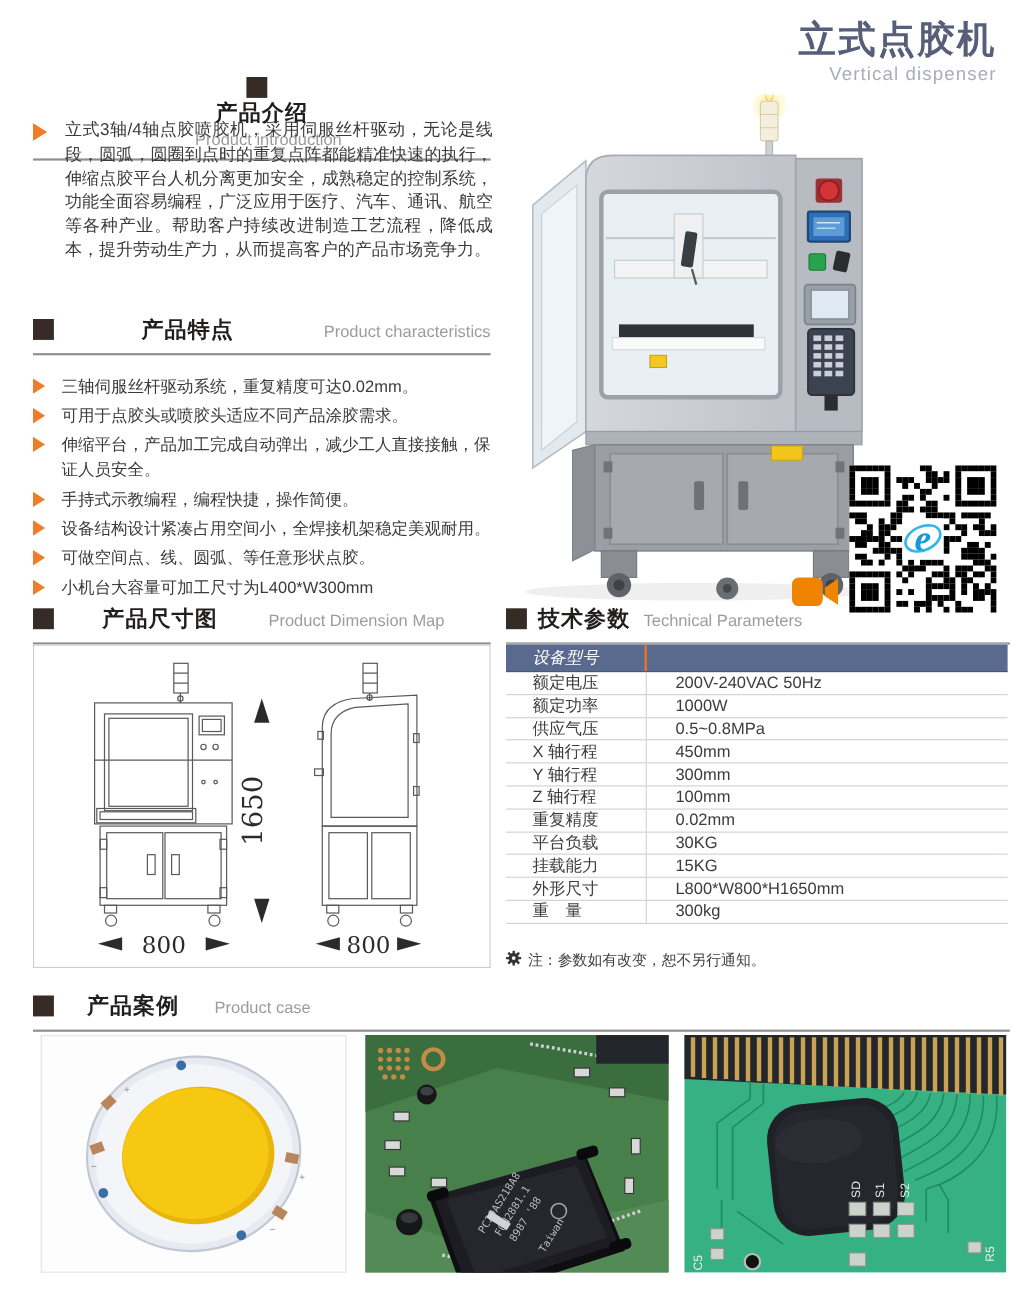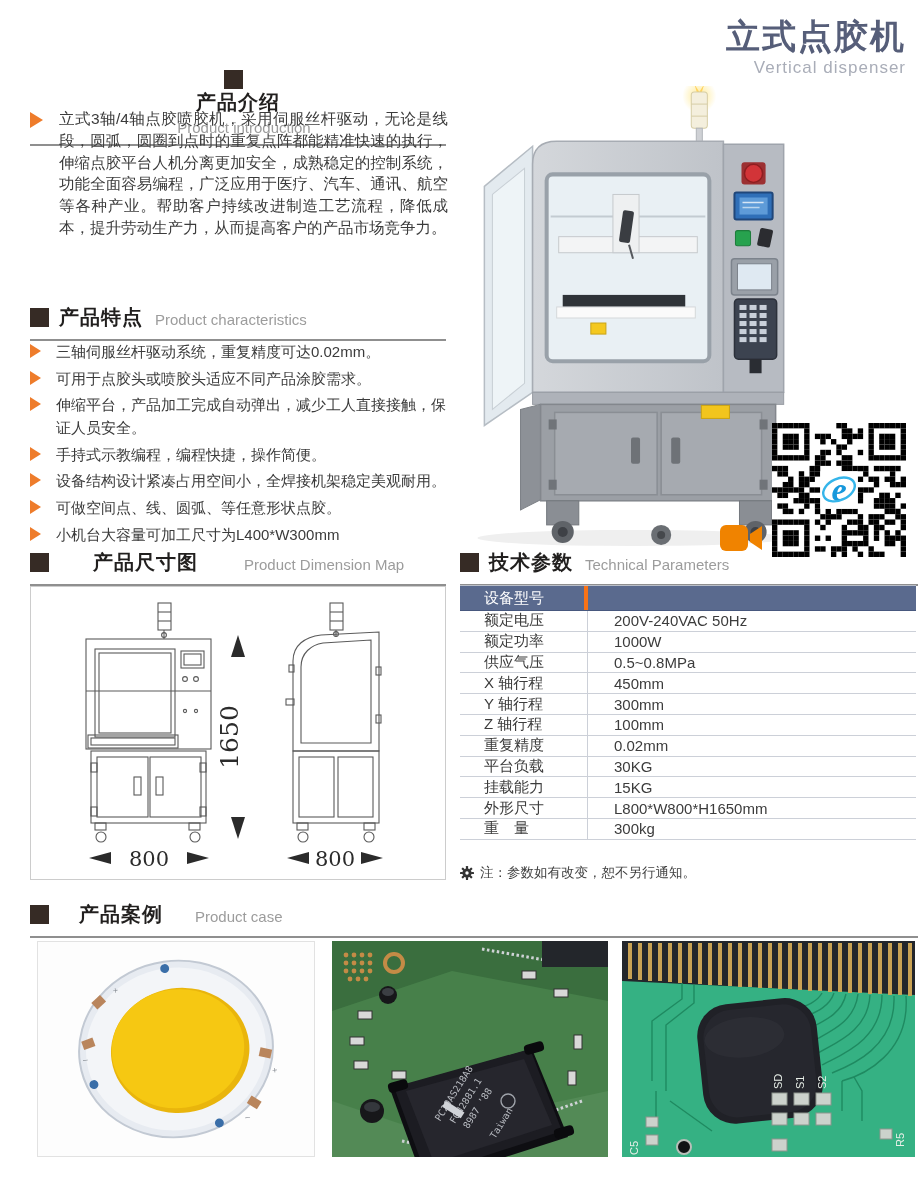--- a/index.html
+++ b/index.html
@@ -30,23 +30,23 @@
   .feature-list li { display:flex; margin-bottom:3.6px; }
   .feature-list .tri { border-left-width:11px; border-top-width:7px; border-bottom-width:7px; margin-top:4px; margin-right:15px; }
   .feature-list .txt { font-size:15px; line-height:23px; color:#3b3b3b; }
 
   
   .param-table { left:460px; top:585px; width:456px; border-top:1px solid #b9bec8; }
   .p-row { display:flex; align-items:stretch; height:20.8px; border-bottom:1px solid #ccd0d8; font-size:15px; color:#3c3c3c; }
   .p-row .lab { width:128px; padding-left:24px; display:flex; align-items:center; border-right:1px solid #ccd0d8; }
   .p-row .val { flex:1; padding-left:26px; display:flex; align-items:center; }
   .p-row.head { background:#5a6a8e; color:#ffffff; height:25px; border-bottom:1px solid #47587e; }
-  .p-row.head .lab { border-right:4px solid #f97316; }
-
-  .param-note { left:460px; top:864px; display:flex; align-items:center; font-size:13.5px; color:#3f3f3f; }
+  .p-row.head .lab { border-right:2px solid #f97316;font-style:italic; }
+
+  .param-note { left:460px; top:864px; display:flex; font-size:13.5px; color:#3f3f3f; }
   .param-note svg { margin-right:6px; }
 
   
   .dim-box { left:30px; top:586px; width:416px; height:294px; border:1px solid #cccccc; background:#fff; }
 
   
   .case-photo { top:941px; height:216px; overflow:hidden; }
   .case-photo.p1 { left:37px; width:278px; border:1px solid #e2e2e2; background:#fff; }
   .case-photo.p2 { left:332px; width:276px; }
   .case-photo.p3 { left:622px; width:293px; }
@@ -67,21 +67,21 @@
 <div class="abs sec-head" style="left:30px; top:70px; width:416px;flex-direction:column;">
   <span class="sq"></span>
   <span class="cn">产品介绍</span>
   <span class="en">Product introduction</span>
 </div>
 <div class="abs intro-block">
   <span class="tri"></span>
   <p class="intro-text">立式3轴/4轴点胶喷胶机，采用伺服丝杆驱动，无论是线段，圆弧，圆圈到点时的重复点阵都能精准快速的执行，伸缩点胶平台人机分离更加安全，成熟稳定的控制系统，功能全面容易编程，广泛应用于医疗、汽车、通讯、航空等各种产业。帮助客户持续改进制造工艺流程，降低成本，提升劳动生产力，从而提高客户的产品市场竞争力。</p>
 </div>
 
-<div class="abs sec-head" style="left:30px; top:304px; width:416px;">
+<div class="abs sec-head" style="left:30px; top:286px; width:416px;justify-content:space-between;">
   <span class="sq"></span>
   <span class="cn">产品特点</span>
   <span class="en">Product characteristics</span>
 </div>
 <ul class="abs feature-list" id="feature-list">
     <li>
       <span class="tri"></span>
       <span class="txt">三轴伺服丝杆驱动系统，重复精度可达0.02mm。</span>
     </li>
     <li>

